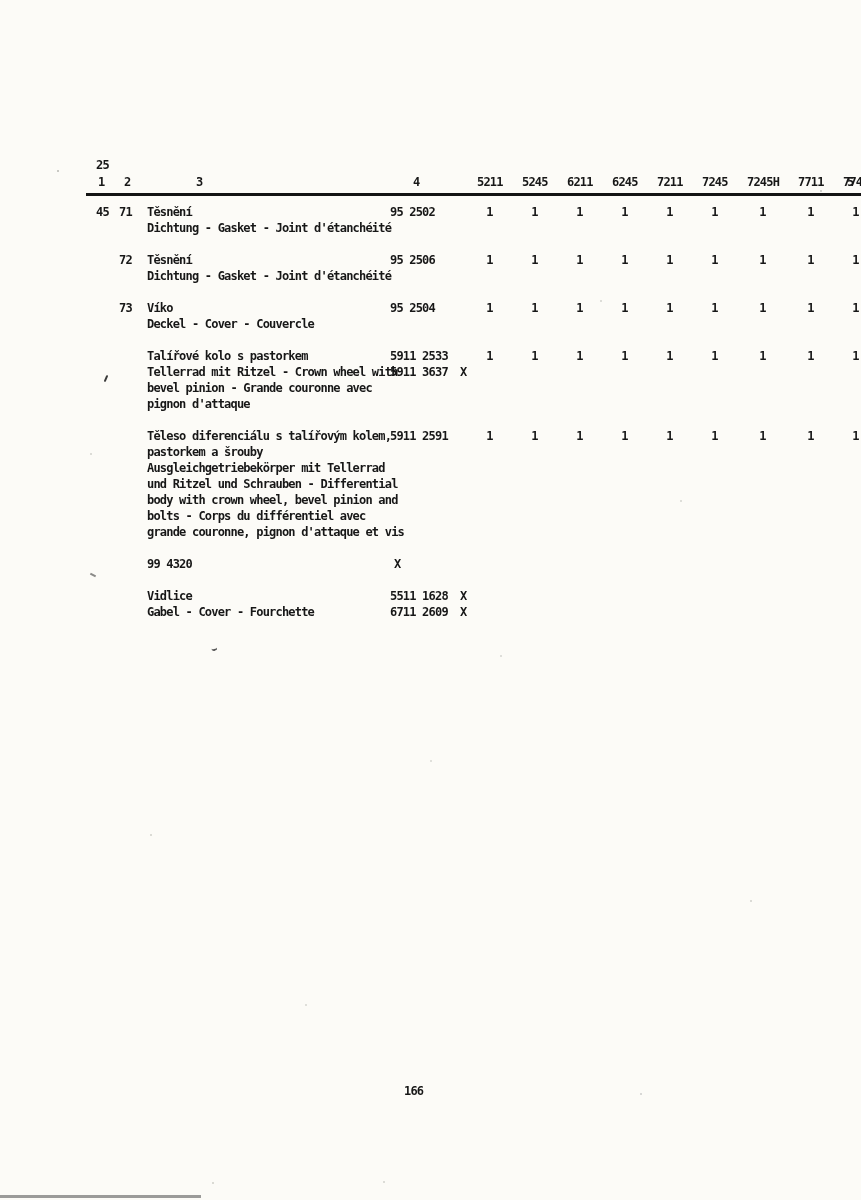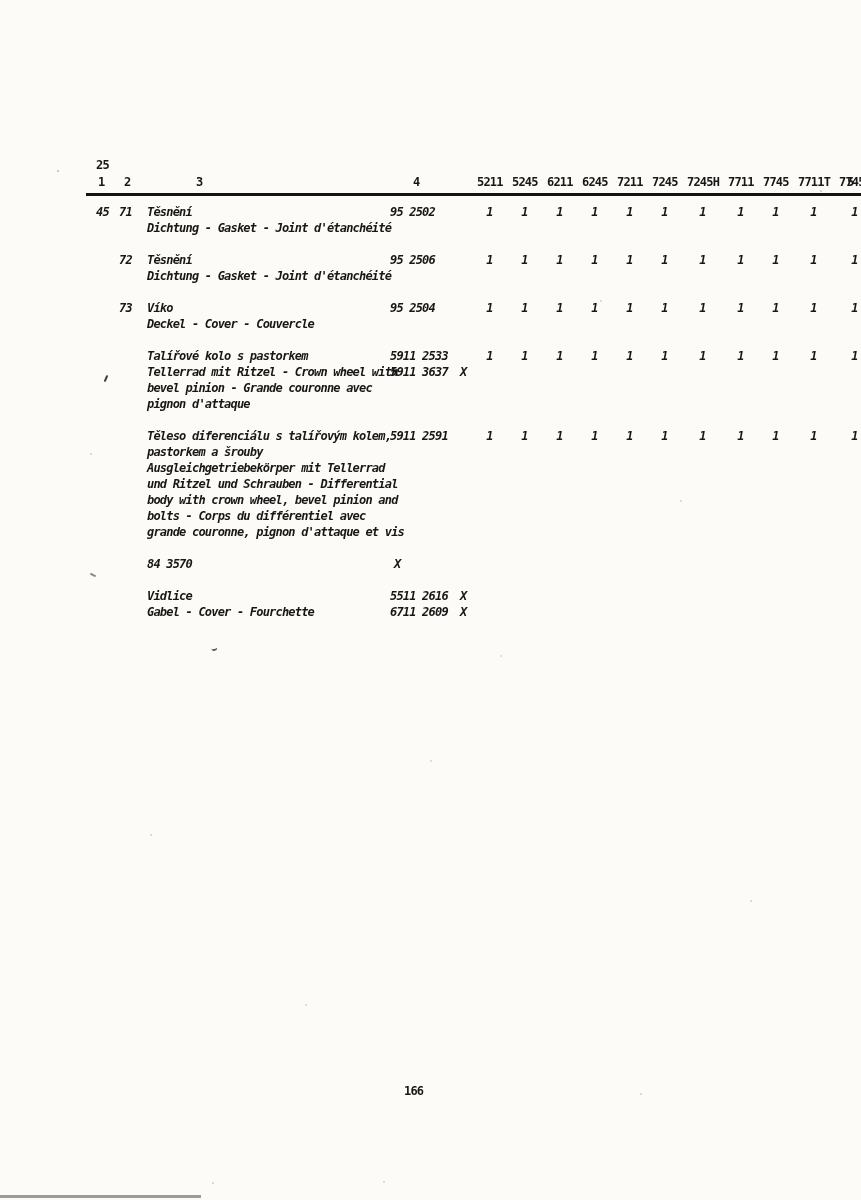--- a/index.html
+++ b/index.html
@@ -21,33 +21,33 @@
   .hc{flex:none;height:16px;line-height:16px;box-sizing:border-box;white-space:pre;}
   .w-ref{width:23px;padding-left:2px;}
   .w-pos{width:28px;padding-left:5px;}
   .w-desc{width:243px;padding-left:49px;}
   .w-part{width:66px;padding-left:23px;}
   .w-x{width:21px;}
   .c5{margin-left:7px;}
   .models-grid{
     display:grid;
     grid-template-columns:25px 25px 25px 25px 25px 25px 31px 25px 25px 31px 31px;
-    column-gap:10px;
+    column-gap:20px;
     width:363px;
     flex:none;
   }
   .model-cell,.qty-cell{text-align:center;height:16px;line-height:16px;white-space:pre;}
   .rule{width:781px;height:3px;background:#141414;margin:3px 0 8px -10px;}
   .item{
     display:grid;
     grid-template-columns:23px 28px 243px 66px 21px 363px;
     margin-bottom:16px;
     align-items:start;
   }
-  .col{min-height:16px;font-style:italic;}
+  .col{min-height:16px;}
   .xline{padding-left:4px;}
   .page-number{position:absolute;left:404px;top:1083px;height:16px;line-height:16px;}
   .bottom-line{position:absolute;left:0;top:1195px;width:201px;height:3px;background:#9b9b99;}
   .artifact-comma{position:absolute;left:105px;top:375px;width:2px;height:7px;background:#3a3a3a;transform:rotate(24deg);border-radius:1px;}
   .artifact-tick{position:absolute;left:211px;top:645px;width:6px;height:4px;border-bottom:2px solid #555;border-radius:0 0 50% 50%;transform:rotate(-12deg);}
   .artifact-dash{position:absolute;left:90px;top:574px;width:6px;height:2px;background:#8a8a88;transform:rotate(28deg);}
   .specks{
     position:absolute;left:57px;top:170px;width:2px;height:2px;background:#b9b9b3;border-radius:50%;
     box-shadow:
       155px 1012px 0 #cfcfc9,
@@ -242,37 +242,37 @@
           <div class="qty-cell">1</div>
           <div class="qty-cell">1</div>
           <div class="qty-cell">1</div>
         </div>
     </div>
 
     <div class="item">
       <div class="col line"></div>
       <div class="col line"></div>
       <div class="col">
-          <div class="line">84 3570</div>
+          <div class="line">99 4320</div>
         </div>
       <div class="col">
           <div class="line xline">X</div>
         </div>
       <div class="col models-grid"></div>
     </div>
 
     <div class="item">
       <div class="col line"></div>
       <div class="col line"></div>
       <div class="col">
           <div class="line">Vidlice</div>
           <div class="line">Gabel - Cover - Fourchette</div>
         </div>
       <div class="col">
-          <div class="line">5511 2616</div>
+          <div class="line">5511 1628</div>
           <div class="line">6711 2609</div>
         </div>
       <div class="col">
           <div class="line xline">X</div>
           <div class="line xline">X</div>
         </div>
       <div class="col models-grid"></div>
     </div>
 
   </div>

